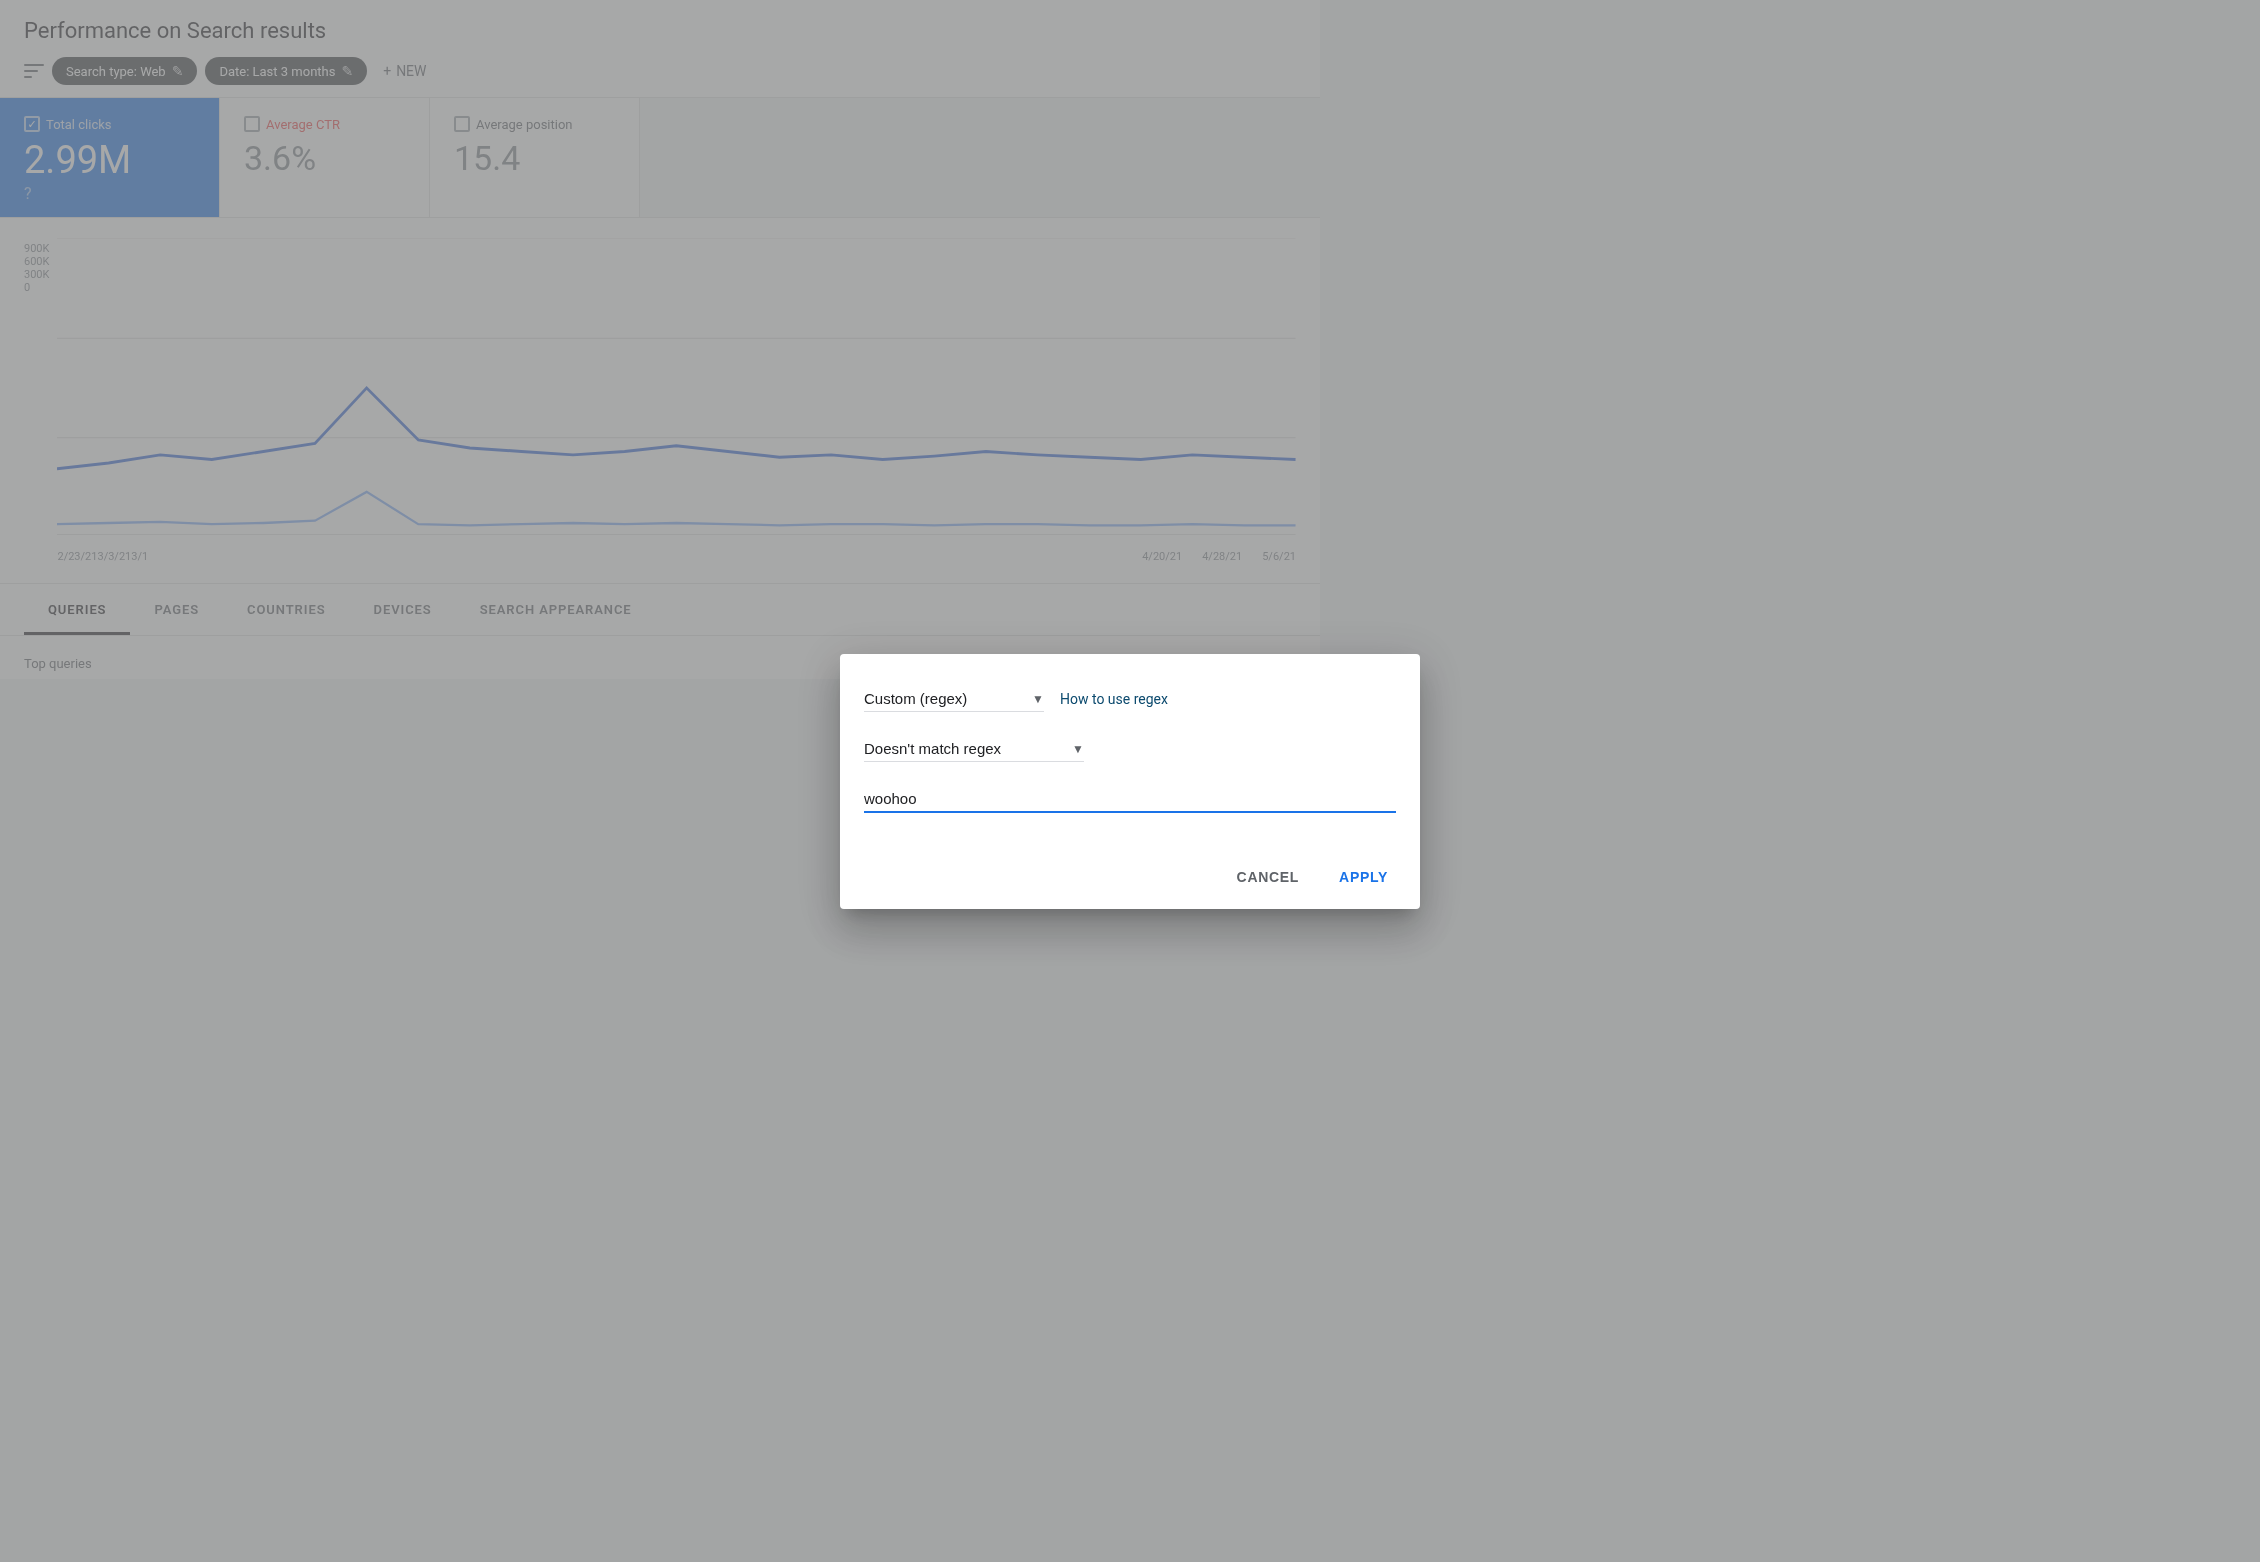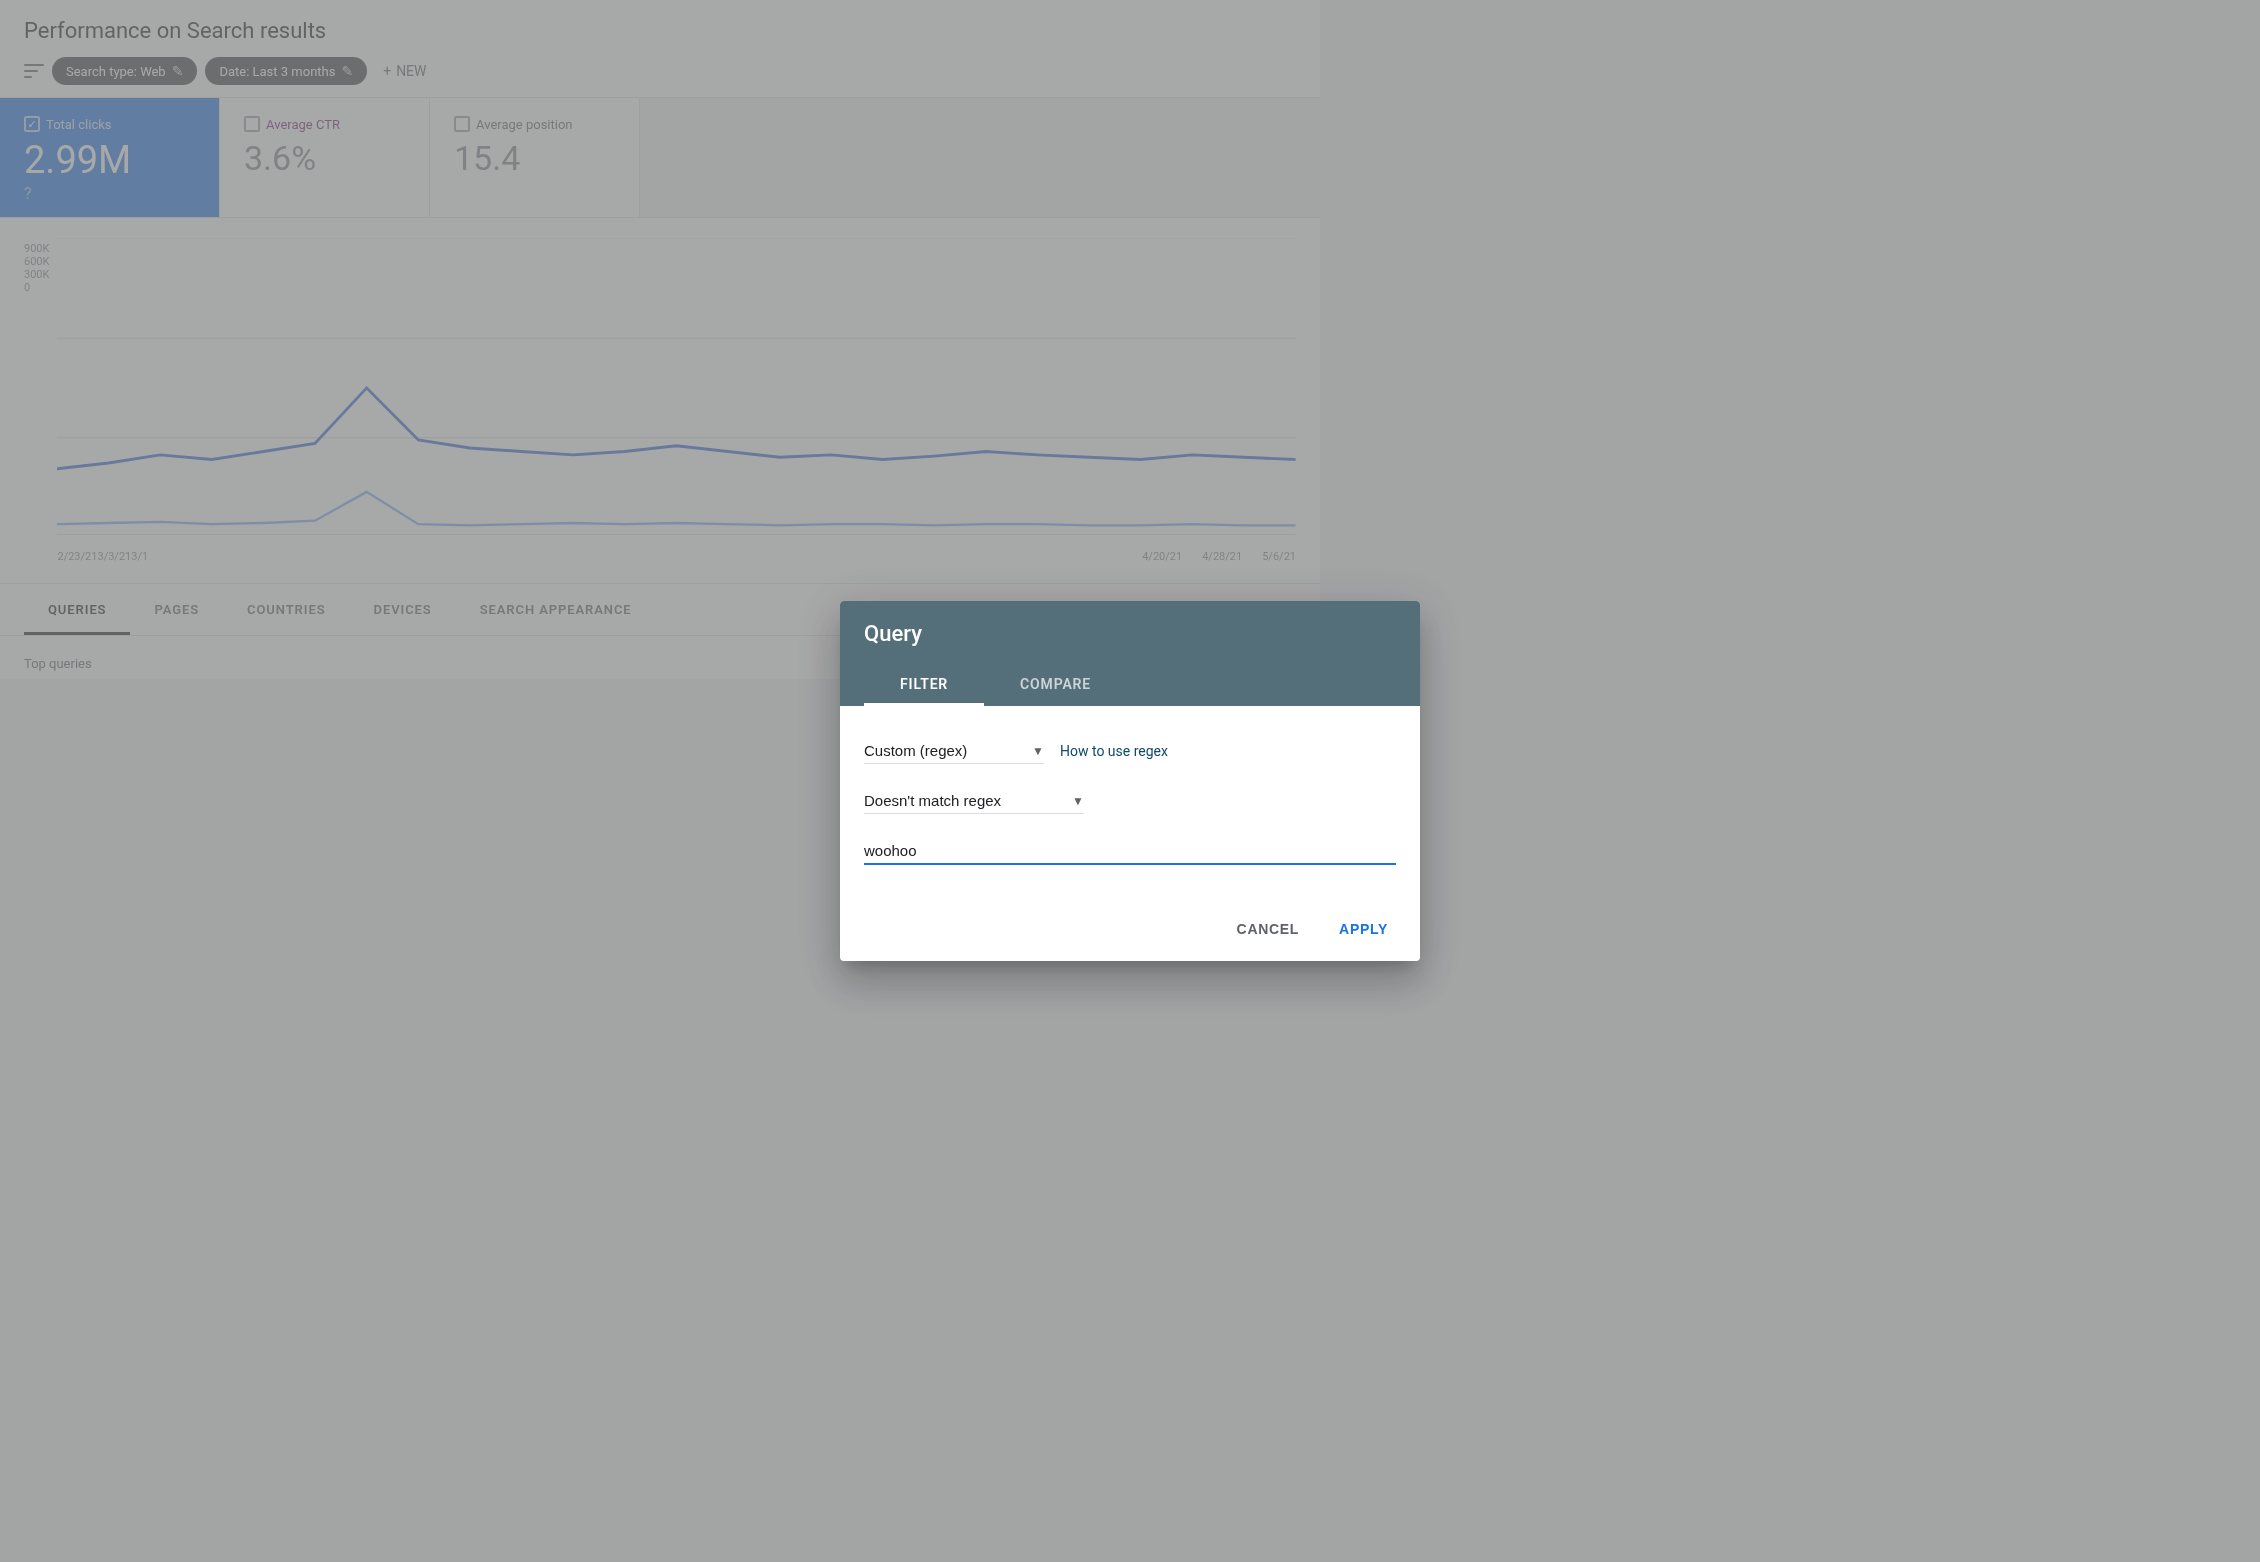--- a/index.html
+++ b/index.html
@@ -372,21 +372,21 @@
       <div class="metric-label">
         <div class="metric-checkbox checked"></div>
         <span>Total clicks</span>
       </div>
       <div class="metric-value">2.99M</div>
       <div class="metric-question">?</div>
     </div>
     <div class="metric-card gray" style="min-width:210px;">
       <div class="metric-label dark">
         <div class="metric-checkbox dark"></div>
-        <span style="color:#701a75;">Average CTR</span>
+        <span style="color:#ef4444;">Average CTR</span>
       </div>
       <div class="metric-value dark" style="font-size:34px;color:#80868b;">3.6%</div>
     </div>
     <div class="metric-card gray" style="min-width:210px;">
       <div class="metric-label dark">
         <div class="metric-checkbox dark"></div>
         <span style="color:#5f6368;">Average position</span>
       </div>
       <div class="metric-value dark" style="font-size:34px;color:#80868b;">15.4</div>
     </div>
@@ -446,31 +446,20 @@
 
   <div class="section-label">
     <span>Top queries</span>
   </div>
 
 </div>
 
 <div class="overlay">
   <div class="dialog">
 
-    <div class="dialog-header">
-      <div class="dialog-title">Query</div>
-      <div class="dialog-tabs">
-        <div class="dialog-tab active">
-          <span>FILTER</span>
-        </div>
-        <div class="dialog-tab">
-          <span>COMPARE</span>
-        </div>
-      </div>
-    </div>
 
     <div class="dialog-body">
 
       <div class="form-row">
         <div class="select-wrapper">
           <select class="select-field">
             <option>Custom (regex)</option>
             <option>Queries containing</option>
             <option>Exact query</option>
           </select>

